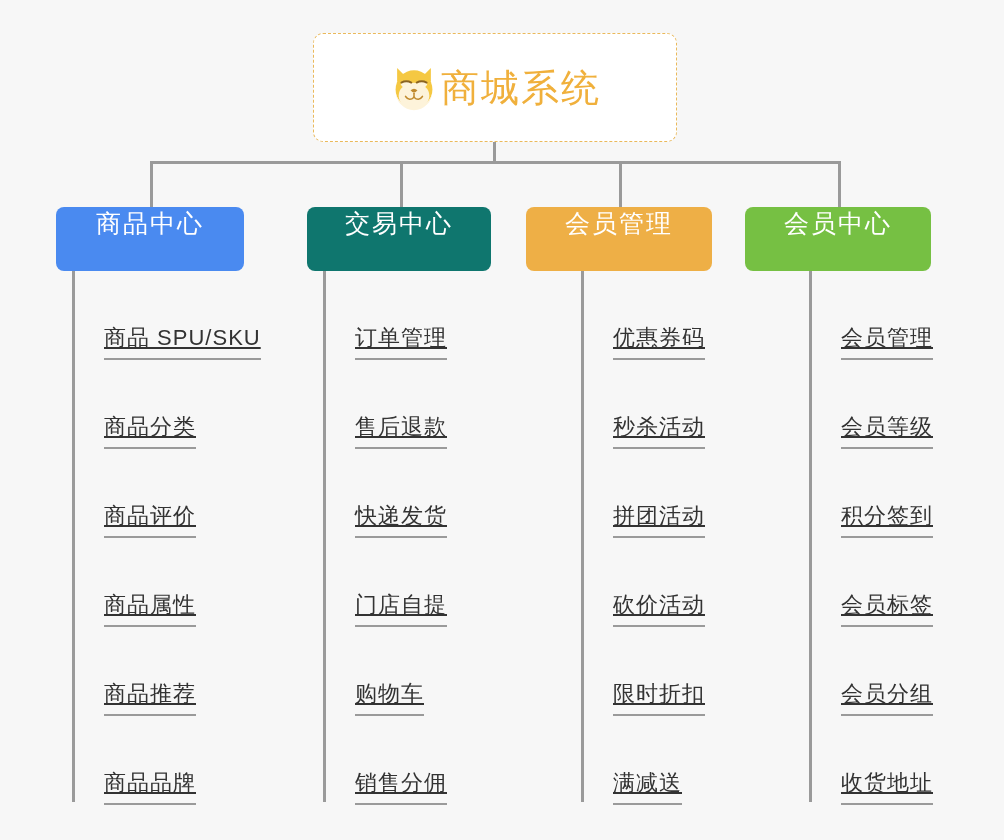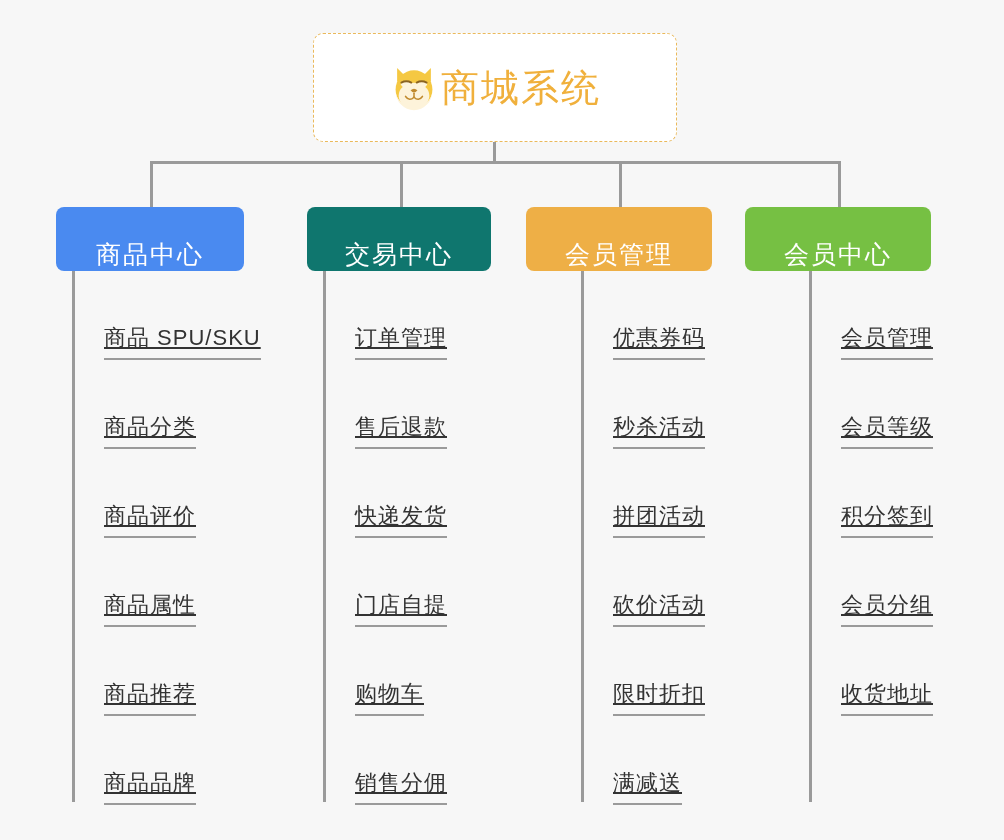--- a/index.html
+++ b/index.html
@@ -57,21 +57,21 @@
   .v-line { width: 3px; }
   .h-line { height: 3px; }
 
   
   .cat-box {
     position: absolute;
     top: 207px;
     height: 64px;
     border-radius: 8px;
     display: flex;
-    align-items: flex-end;
+    align-items: flex-start;
     justify-content: center;
     color: #ffffff;
     font-size: 25px;
     letter-spacing: 2px;
     white-space: nowrap;
   }
   .cat-0 { left: 56px;  width: 188px; background: #4a8af0; }
   .cat-1 { left: 307px; width: 184px; background: #0f766e; font-family: Liberation Mono, monospace; }
   .cat-2 { left: 526px; width: 186px; background: #eeaf46; }
   .cat-3 { left: 745px; width: 186px; background: #76c043; }
@@ -228,20 +228,23 @@
     <div class="leaf-item">
         <span class="leaf-label">会员管理</span>
       </div>
     <div class="leaf-item">
         <span class="leaf-label">会员等级</span>
       </div>
     <div class="leaf-item">
         <span class="leaf-label">积分签到</span>
       </div>
     <div class="leaf-item">
+        <span class="leaf-label">会员标签</span>
+      </div>
+    <div class="leaf-item">
         <span class="leaf-label">会员分组</span>
       </div>
     <div class="leaf-item">
         <span class="leaf-label">收货地址</span>
       </div>
   </div>
 
 </div>
 
 </body></html>

